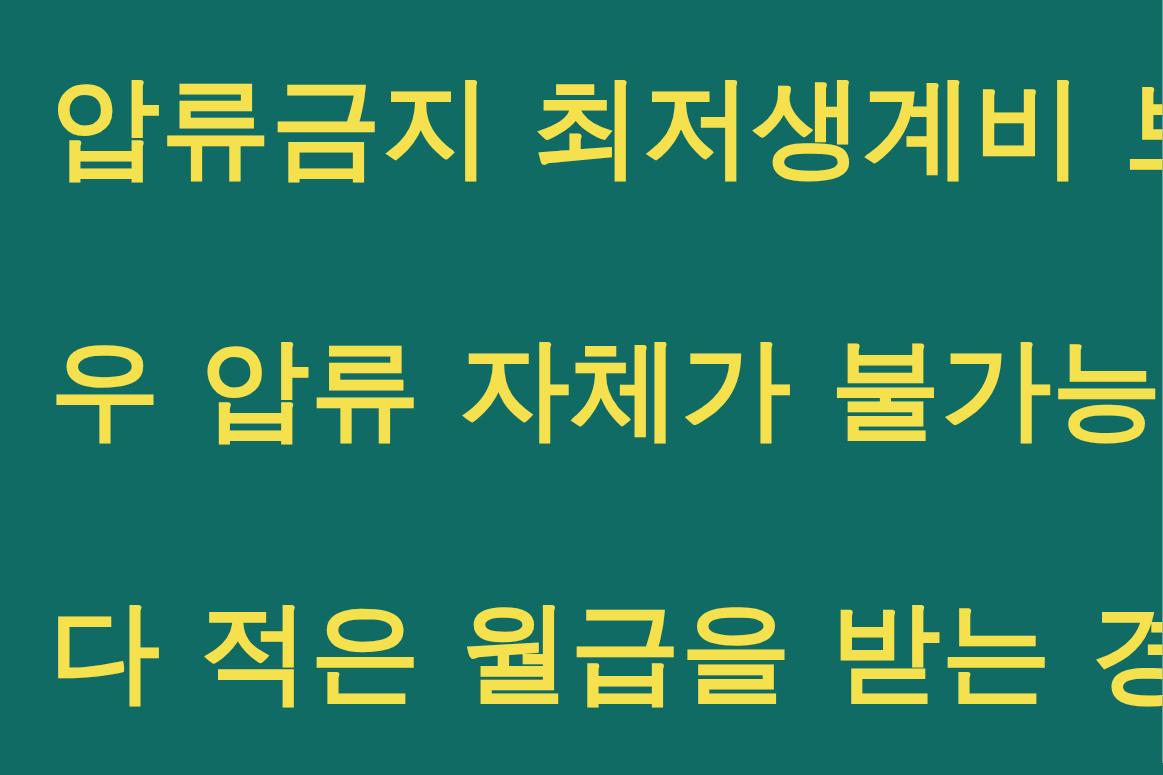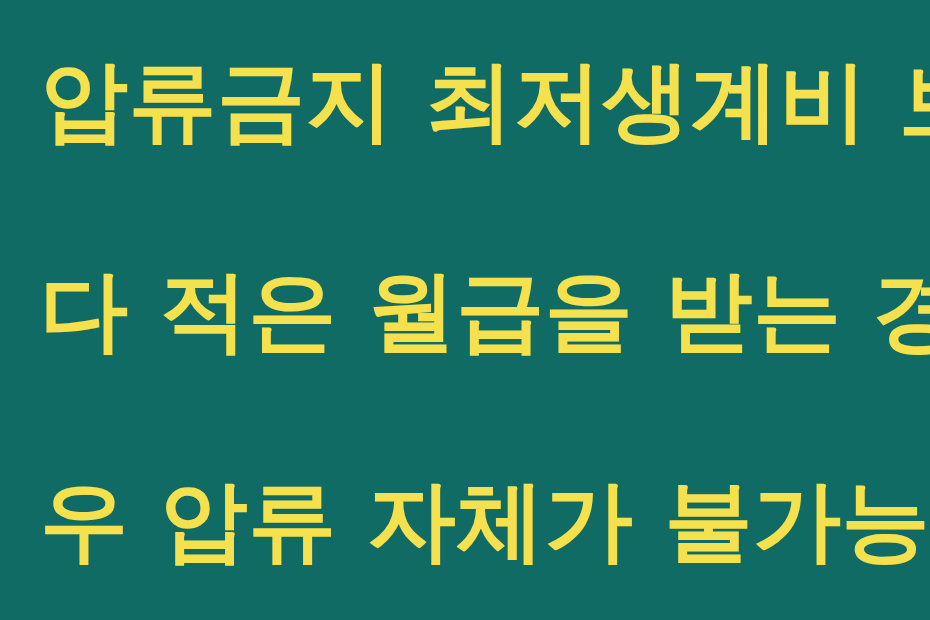--- a/index.html
+++ b/index.html
@@ -49,17 +49,17 @@
     white-space: nowrap;
   }
 </style>
 </head>
 <body>
 
 <div class="card" style="background: rgb(15, 107, 99);">
 
   <h1 class="headline" style="color: rgb(245, 224, 77);">
     <span class="headline-line">압류금지 최저생계비 보</span>
+    <span class="headline-line">우 압류 자체가 불가능</span>
     <span class="headline-line">다 적은 월급을 받는 경</span>
-    <span class="headline-line">우 압류 자체가 불가능</span>
   </h1>
 
 </div>
 
 </body></html>

